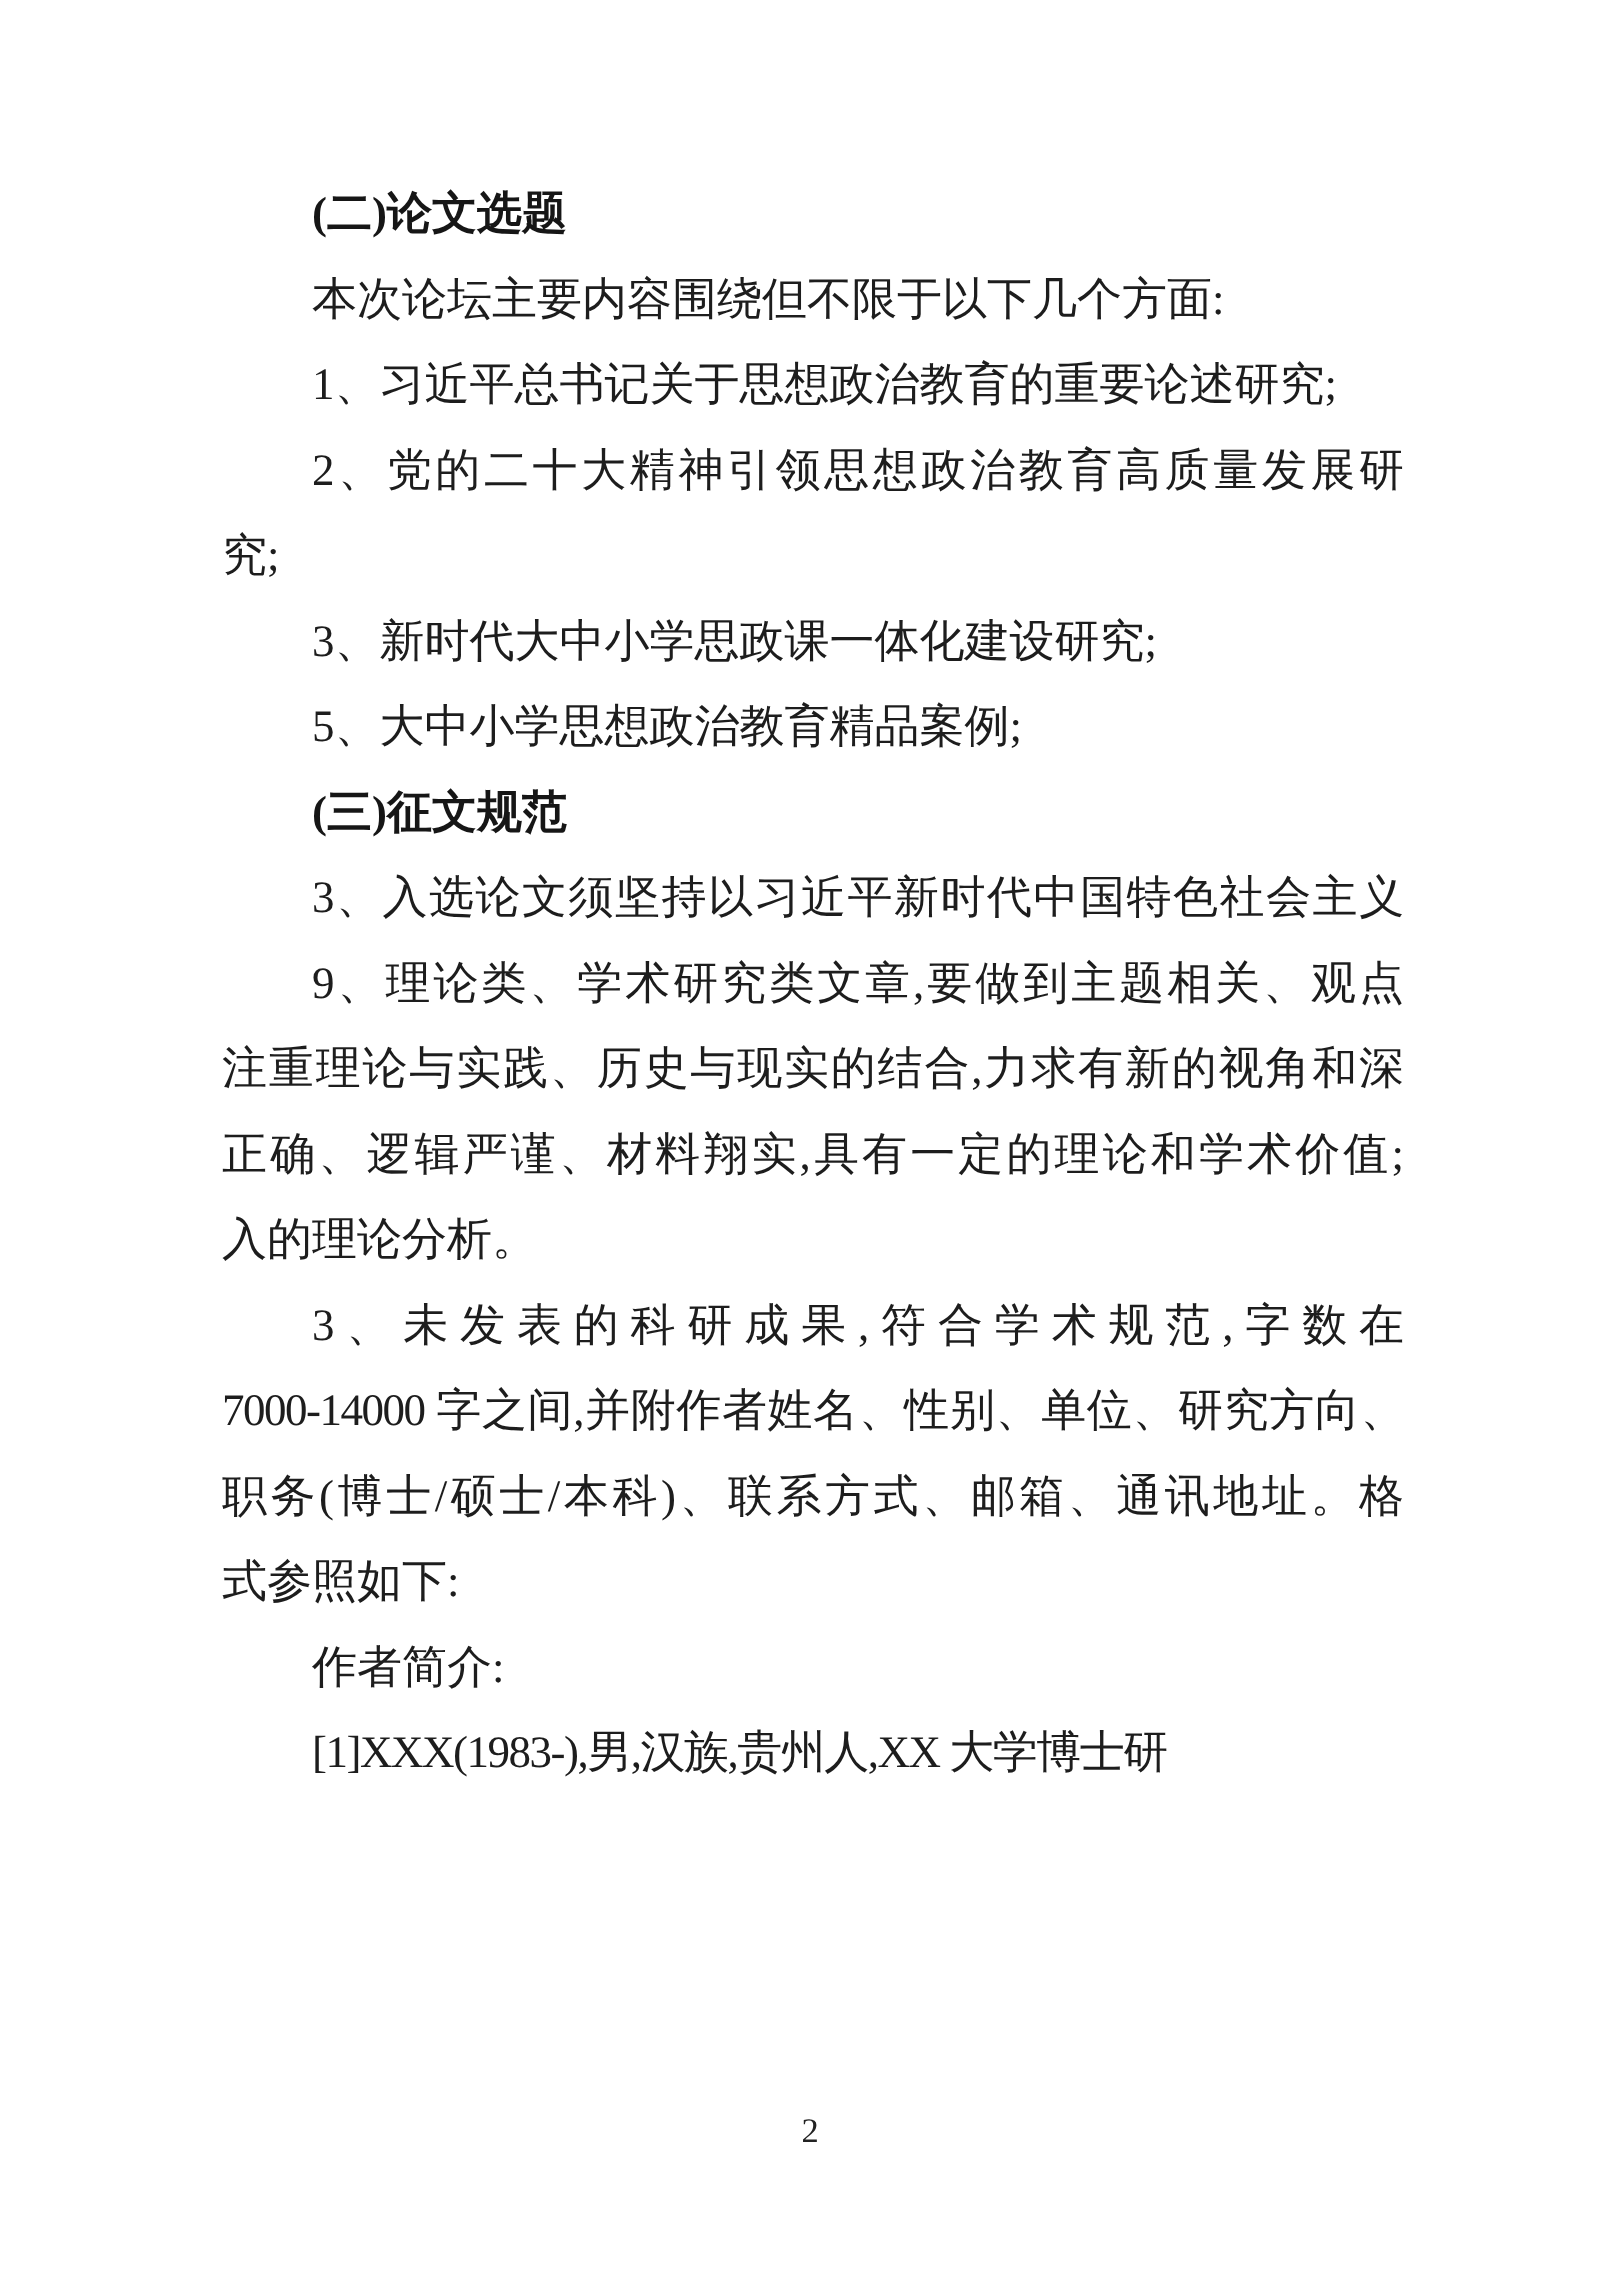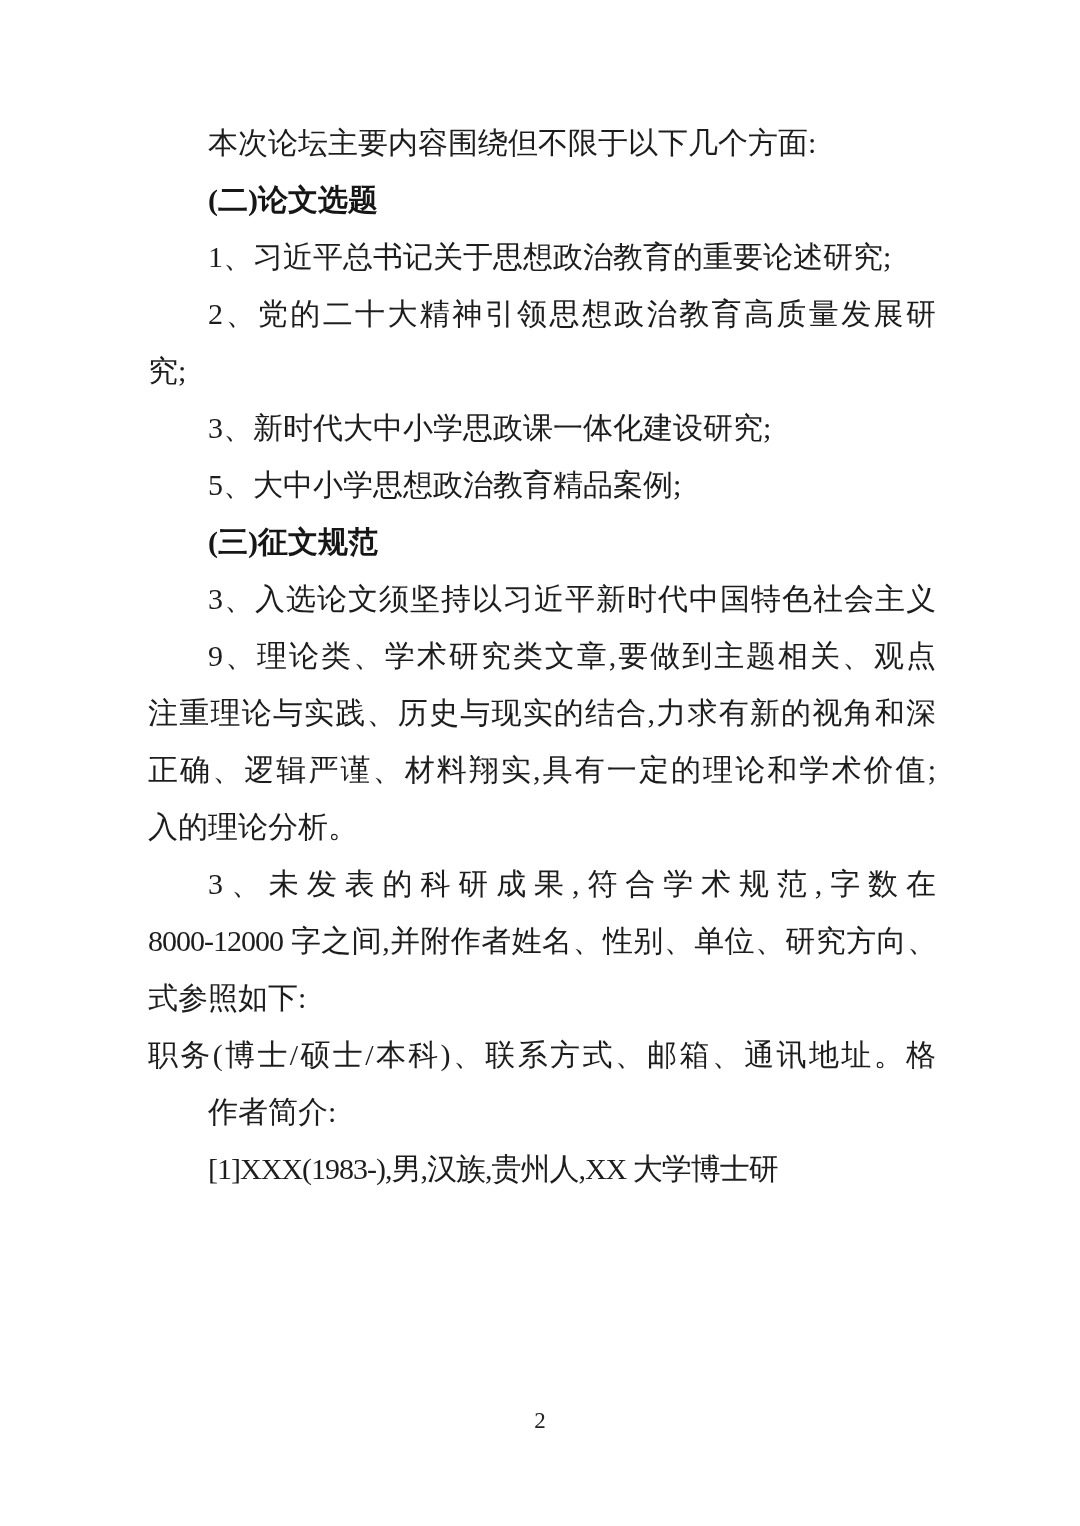--- a/index.html
+++ b/index.html
@@ -43,34 +43,34 @@
     font-size: 23px;
     line-height: 30px;
     color: #222222;
   }
 </style>
 </head>
 <body>
 
 <div class="page">
   <div class="content">
+    <div class="line heading indent">(二)论文选题</div>
     <div class="line indent">本次论坛主要内容围绕但不限于以下几个方面:</div>
-    <div class="line heading indent">(二)论文选题</div>
     <div class="line indent">1、习近平总书记关于思想政治教育的重要论述研究;</div>
     <div class="line indent stretch">2、党的二十大精神引领思想政治教育高质量发展研</div>
     <div class="line">究;</div>
     <div class="line indent">3、新时代大中小学思政课一体化建设研究;</div>
     <div class="line indent">5、大中小学思想政治教育精品案例;</div>
     <div class="line heading indent">(三)征文规范</div>
     <div class="line indent stretch">3、入选论文须坚持以习近平新时代中国特色社会主义</div>
     <div class="line indent stretch">9、理论类、学术研究类文章,要做到主题相关、观点</div>
     <div class="line stretch">注重理论与实践、历史与现实的结合,力求有新的视角和深</div>
     <div class="line stretch">正确、逻辑严谨、材料翔实,具有一定的理论和学术价值;</div>
     <div class="line">入的理论分析。</div>
     <div class="line indent stretch">3、未发表的科研成果,符合学术规范,字数在</div>
-    <div class="line stretch tight">8000-12000 字之间,并附作者姓名、性别、单位、研究方向、</div>
+    <div class="line stretch tight">7000-14000 字之间,并附作者姓名、性别、单位、研究方向、</div>
+    <div class="line stretch">职务(博士/硕士/本科)、联系方式、邮箱、通讯地址。格</div>
     <div class="line">式参照如下:</div>
-    <div class="line stretch">职务(博士/硕士/本科)、联系方式、邮箱、通讯地址。格</div>
     <div class="line indent">作者简介:</div>
     <div class="line indent tight">[1]XXX(1983-),男,汉族,贵州人,XX 大学博士研</div>
   </div>
   <div class="page-number">2</div>
 </div>
 
 </body></html>

